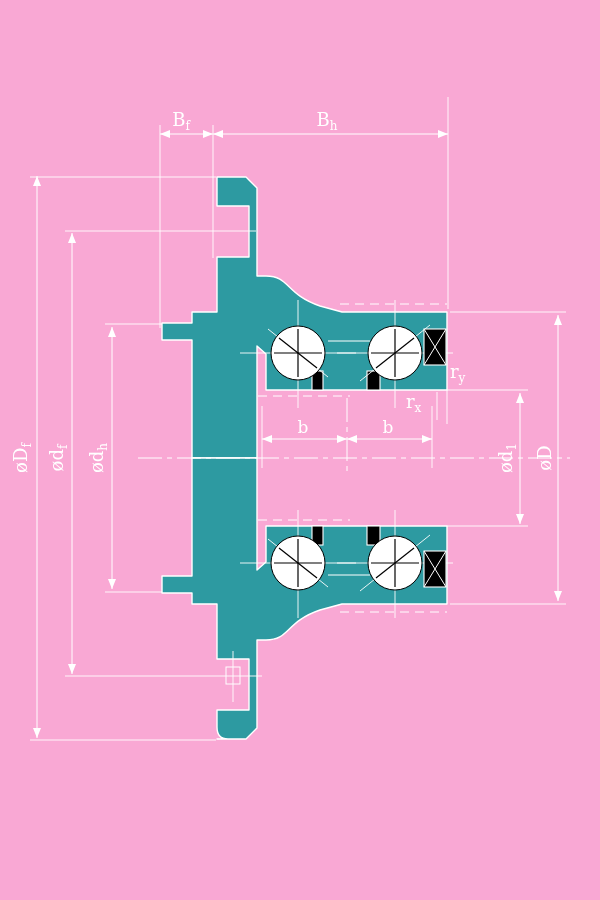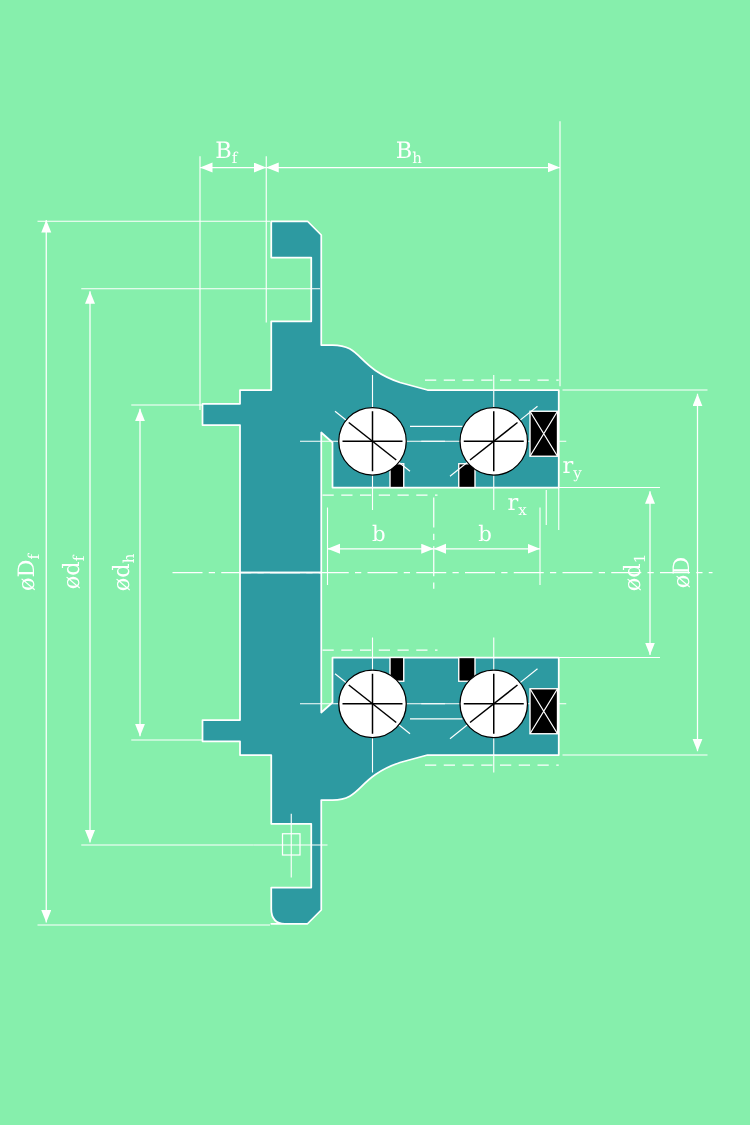--- a/index.html
+++ b/index.html
@@ -1,16 +1,16 @@
 <!DOCTYPE html>
 <html><head>
 <meta charset="utf-8">
 <style>
   html,body{margin:0;padding:0;background:#000;}
-  .stage{position:relative;width:600px;height:900px;background:#86efac;overflow:hidden;}
+  .stage{position:relative;width:600px;height:900px;background:#f9a8d4;overflow:hidden;}
   svg{display:block;}
   .metal{stroke:#fff;stroke-width:1.4;stroke-linejoin:round;}
   .line{stroke:#fff;stroke-width:1;fill:none;}
   .thin{stroke:#fff;stroke-width:0.9;fill:none;}
   .dash{stroke:#fff;stroke-width:1;fill:none;stroke-dasharray:9 6;}
   .cdash{stroke:#fff;stroke-width:1;fill:none;stroke-dasharray:24 5 5 5;}
   .blk{stroke:#000;stroke-width:1.2;fill:none;}
   .cut{fill:#000;stroke:#fff;stroke-width:1.1;}
   .ball{fill:#fff;stroke:#000;stroke-width:1;}
   .dim-label{font-family:"DejaVu Serif","Liberation Serif",serif;font-size:18px;fill:#fff;}

